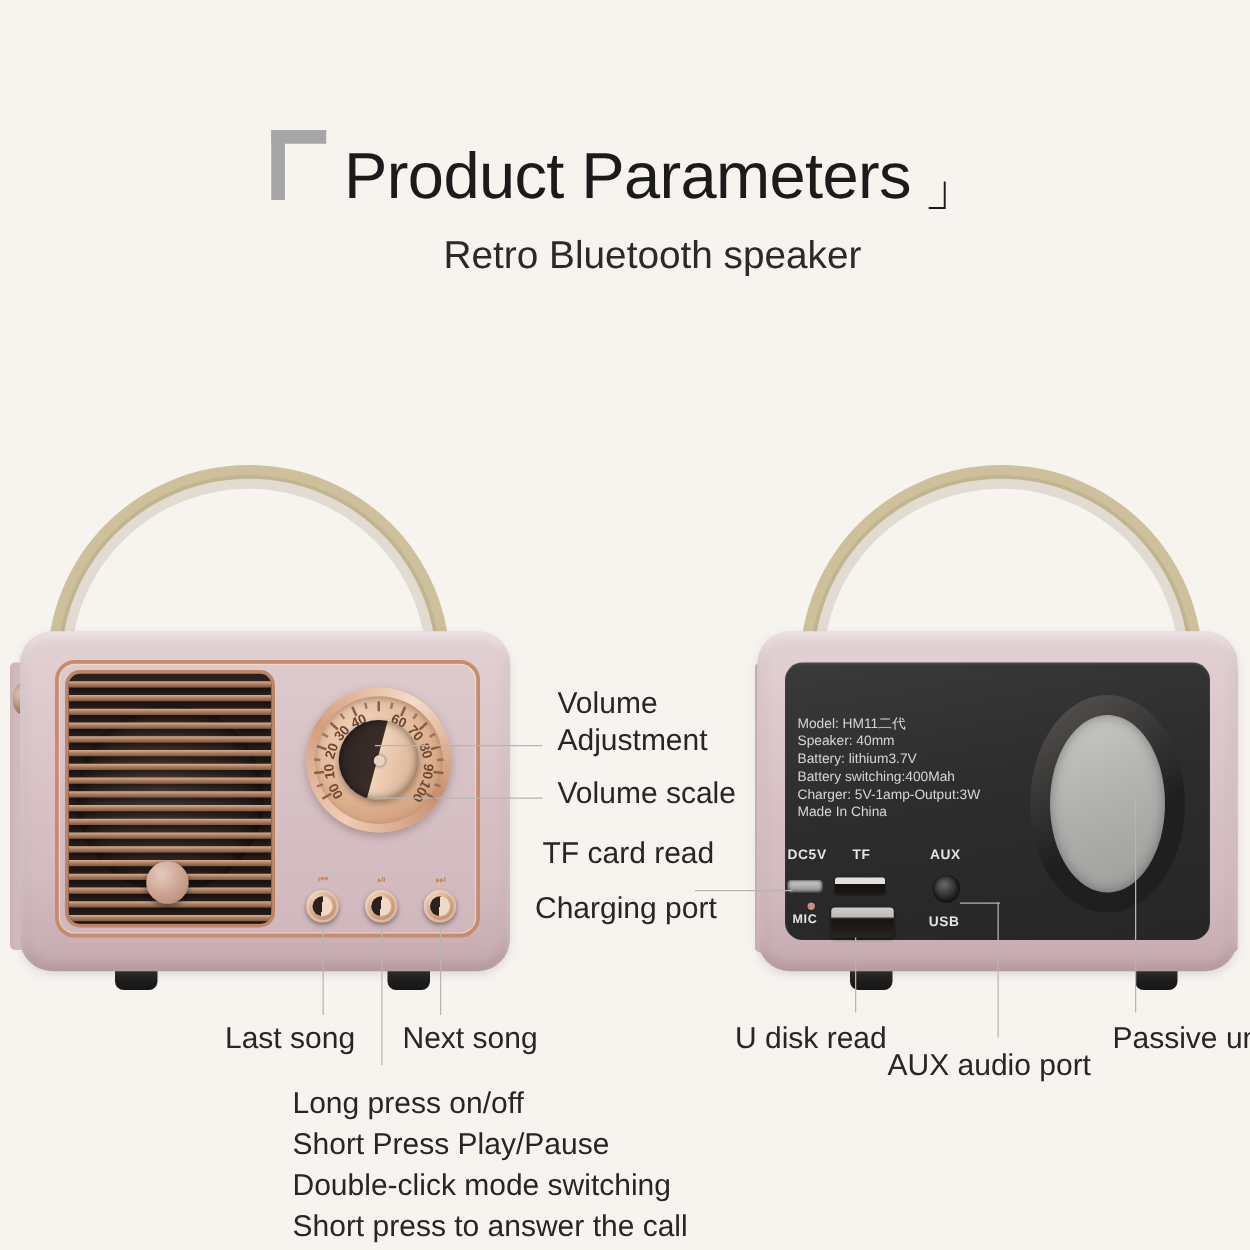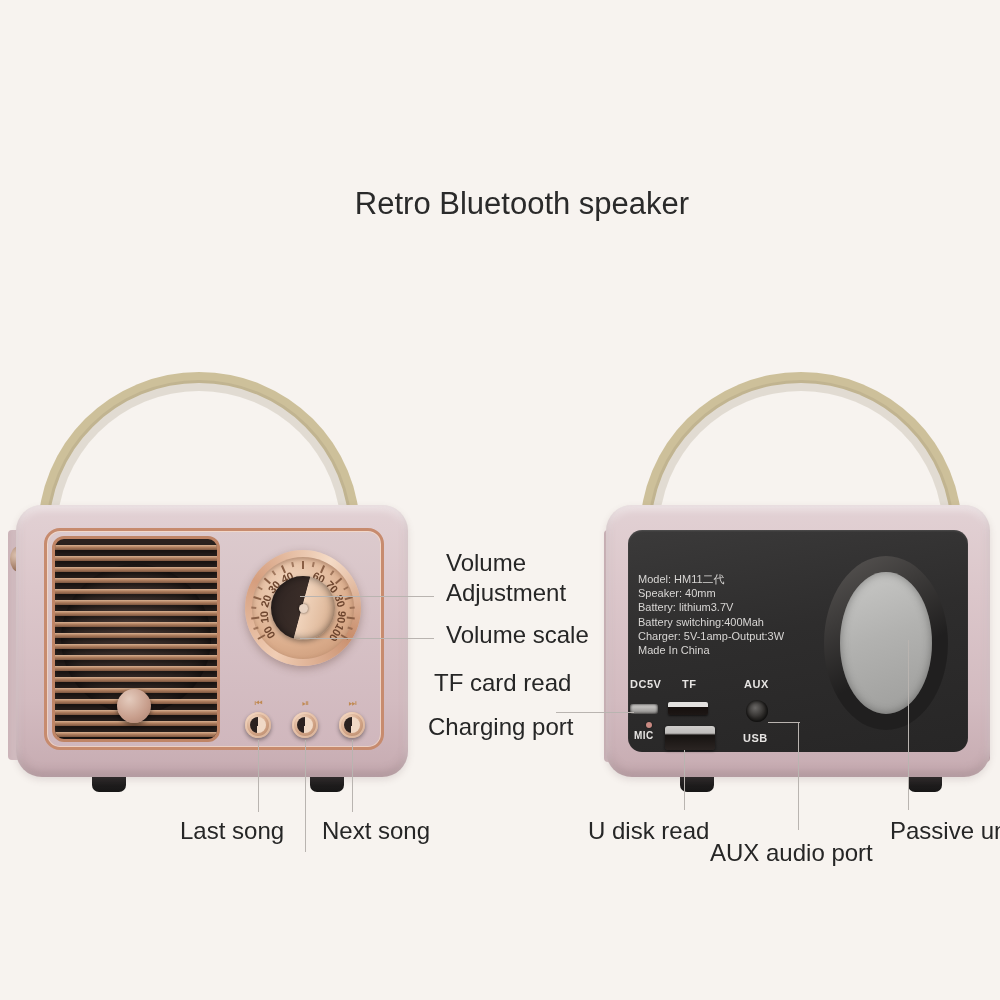--- a/index.html
+++ b/index.html
@@ -194,20 +194,25 @@
     white-space: nowrap;
   }
   .lead-h { position: absolute; height: 1px; background: #b9b4b0; }
   .lead-v { position: absolute; width: 1px; background: #b9b4b0; }
 </style>
 </head>
 <body>
 
 <div id="page">
 
+  <div class="title-row">
+    <div class="corner-bracket"></div>
+    <div class="main-title">Product Parameters</div>
+    <div class="close-bracket">」</div>
+  </div>
   <div class="subtitle">Retro Bluetooth speaker</div>
 
   <div class="speaker">
 
     <div class="handle" style="left:38px; top:372px; width:322px; height:160px;"></div>
     <div class="handle-shade" style="left:46px; top:380px; width:306px; height:152px; border-color:rgba(150,138,110,.22);"></div>
 
     <div class="foot" style="left:92px; top:772px;"></div>
     <div class="foot" style="left:310px; top:772px;"></div>
 
@@ -359,18 +364,24 @@
     <div>Volume</div>
     <div>Adjustment</div>
   </div>
   <div class="ann" style="left:446px; top:620px;">Volume scale</div>
   <div class="ann" style="left:434px; top:668px;">TF card read</div>
   <div class="ann" style="left:428px; top:712px;">Charging port</div>
 
   <div class="ann" style="left:180px; top:816px;">Last song</div>
   <div class="ann" style="left:322px; top:816px;">Next song</div>
 
+  <div class="ann" style="left:234px; top:866px; line-height:33px;" id="fn-lines">
+      <div>Long press on/off</div>
+      <div>Short Press Play/Pause</div>
+      <div>Double-click mode switching</div>
+      <div>Short press to answer the call</div>
+    </div>
 
   <div class="ann" style="left:588px; top:816px;">U disk read</div>
   <div class="ann" style="left:710px; top:838px;text-align:center;">AUX audio port</div>
   <div class="ann" style="left:890px; top:816px;">Passive un</div>
 
 </div>
 
 </body></html>

